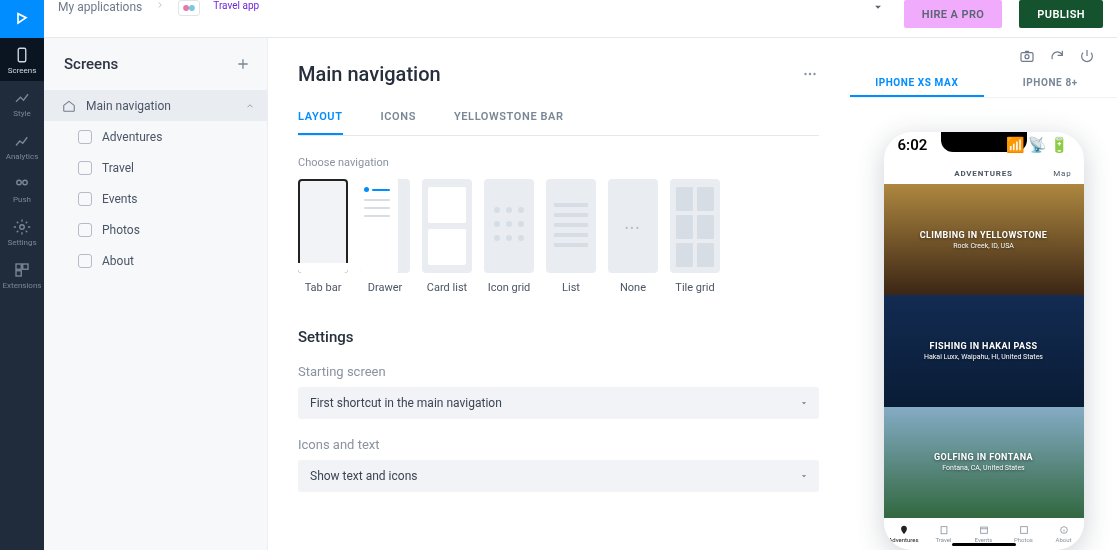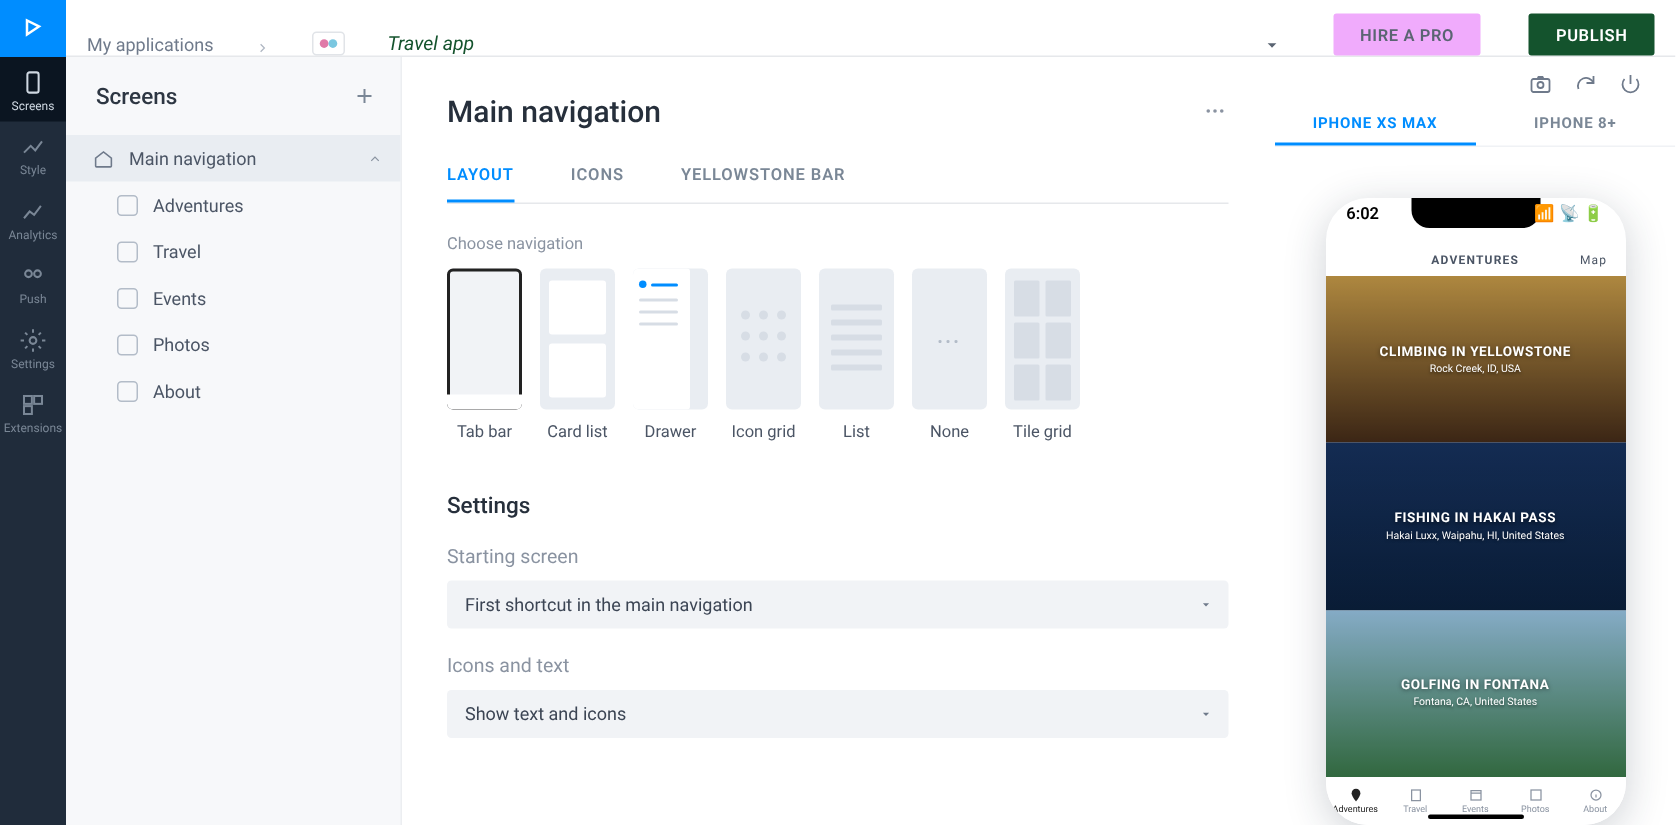--- a/index.html
+++ b/index.html
@@ -9,25 +9,25 @@
 
 .rail { width:44px; background:#202c3b; display:flex; flex-direction:column; align-items:center; padding-top:0; }
 .rail-logo { width:44px; height:38px; background:#008dff; display:flex; align-items:center; justify-content:center; }
 .rail-item { width:44px; padding:8px 0 6px; display:flex; flex-direction:column; align-items:center; gap:2px; color:#7a8796; cursor:pointer; }
 .rail-item.active { background:#0b1521; color:#cfd8e2; }
 .rail-item .rico { width:18px; height:18px; }
 .rail-lbl { font-size:8px; }
 
 
 .col-right { flex:1; display:flex; flex-direction:column; }
-.topbar { height:38px; border-bottom:1px solid #e6e8eb; display:flex; align-items:flex-end; padding:0 14px; gap:28px; }
+.topbar { height:38px; border-bottom:1px solid #e6e8eb; display:flex; align-items:flex-start; padding:0 14px; gap:13px; }
 .bc { color:#6f7a8b; font-size:12px; cursor:pointer; }
 .bc-chev { width:10px; height:10px; }
 .bc-icon { width:22px; height:16px; border:1px solid #e1e4e8; border-radius:3px; display:flex; align-items:center; justify-content:center; }
-.bc-appname { color:#14532d; font-size:13px;font-style:italic; }
+.bc-appname { color:#6d28d9; font-size:10px; }
 .top-spacer { flex:1; }
 .caret { width:14px; height:14px; cursor:pointer; color:#5a6472; margin-right:6px; }
 .btn { height:28px; border:none; border-radius:2px; font-size:11px; font-weight:600; letter-spacing:.4px; padding:0 18px; cursor:pointer; }
 .btn-gray { background:#f0abfc; color:#5a6472; margin-right:4px; }
 .btn-blue { background:#14532d; color:#fff; }
 
 
 .body { flex:1; display:flex; overflow:hidden; }
 
 
@@ -79,21 +79,21 @@
 .preview { width:268px; background:#fff; border-left:1px solid #fff; display:flex; flex-direction:column; }
 .pv-tools { height:38px; display:flex; align-items:center; justify-content:flex-end; gap:14px; padding-right:22px; margin-top:4px; }
 .pv-tool { width:16px; height:16px; color:#6f7a8b; cursor:pointer; }
 .device-tabs { height:36px; display:flex; border-bottom:1px solid #f0f2f5; }
 .dtab { flex:1; display:flex; align-items:center; justify-content:center; font-size:10px; font-weight:700; letter-spacing:.6px; color:#7a8796; cursor:pointer; border-bottom:2px solid transparent; }
 .dtab.active { color:#008dff; border-bottom-color:#008dff; }
 
 .phone-wrap { flex:1; display:flex; justify-content:center; padding-top:34px; }
 .phone { width:200px; height:418px; background:#fff; border-radius:28px; box-shadow:0 6px 28px rgba(33,46,66,.22); position:relative; overflow:hidden; }
 .notch { position:absolute; top:0; left:50%; transform:translateX(-50%); width:86px; height:20px; background:#000; border-radius:0 0 12px 12px; }
-.status { position:absolute; top:4px; left:14px; right:14px; display:flex; justify-content:space-between; font-size:11px; font-weight:600; color:#000; }
+.status { position:absolute; top:4px; left:14px; right:14px; display:flex; justify-content:space-between; font-size:15px; font-weight:600; color:#000; }
 .phone-head { position:absolute; top:30px; left:0; right:0; height:22px; display:flex; align-items:center; padding:0 12px; font-size:8px; letter-spacing:.8px; color:#4b5565; }
 .ph-title { position:absolute; left:0; right:0; text-align:center; font-weight:700; }
 .ph-map { margin-left:auto; z-index:1; }
 .cards { position:absolute; top:52px; left:0; right:0; bottom:32px; display:flex; flex-direction:column; }
 .card { flex:1; position:relative; display:flex; flex-direction:column; align-items:center; justify-content:center; color:#fff; }
 .card-t { font-size:9px; font-weight:700; letter-spacing:.4px; text-shadow:0 1px 3px rgba(0,0,0,.5);}
 .card-s { font-size:7px; margin-top:2px; text-shadow:0 1px 2px rgba(0,0,0,.5);}
 .phone-nav { position:absolute; bottom:0; left:0; right:0; height:32px; background:#fff; display:flex; }
 .pni { flex:1; display:flex; flex-direction:column; align-items:center; justify-content:center; gap:1px; font-size:6px; color:#8a93a1; }
 .pni.active { color:#222; }
@@ -242,35 +242,35 @@
                   <i></i>
                   <i></i>
                   <i></i>
                   <i></i>
                 </div>
             </div>
             <span class="choice-lbl">Tab bar</span>
           </div>
           <div class="choice">
             <div class="thumb">
-              <div class="t-card" style="left:6px;top:8px;right:6px;height:36px"></div>
-              <div class="t-card" style="left:6px;top:50px;right:6px;height:36px"></div>
-            </div>
-            <span class="choice-lbl">Card list</span>
-          </div>
-          <div class="choice">
-            <div class="thumb">
               <div class="t-card" style="left:0;top:0;bottom:0;width:38px"></div>
               <div style="position:absolute;left:4px;top:8px;width:5px;height:5px;border-radius:50%;background:#008dff"></div>
               <div class="t-line" style="left:12px;top:10px;width:18px;height:2px;background:#008dff"></div>
               <div class="t-line" style="left:4px;top:20px;width:26px;height:2px"></div>
               <div class="t-line" style="left:4px;top:28px;width:26px;height:2px"></div>
               <div class="t-line" style="left:4px;top:36px;width:26px;height:2px"></div>
             </div>
             <span class="choice-lbl">Drawer</span>
+          </div>
+          <div class="choice">
+            <div class="thumb">
+              <div class="t-card" style="left:6px;top:8px;right:6px;height:36px"></div>
+              <div class="t-card" style="left:6px;top:50px;right:6px;height:36px"></div>
+            </div>
+            <span class="choice-lbl">Card list</span>
           </div>
           <div class="choice">
             <div class="thumb">
               <div class="t-grid-dot" style="left:10px;top:28px"></div>
                 <div class="t-grid-dot" style="left:22px;top:28px"></div>
                 <div class="t-grid-dot" style="left:34px;top:28px"></div>
               <div class="t-grid-dot" style="left:10px;top:42px"></div>
                 <div class="t-grid-dot" style="left:22px;top:42px"></div>
                 <div class="t-grid-dot" style="left:34px;top:42px"></div>
               <div class="t-grid-dot" style="left:10px;top:56px"></div>

